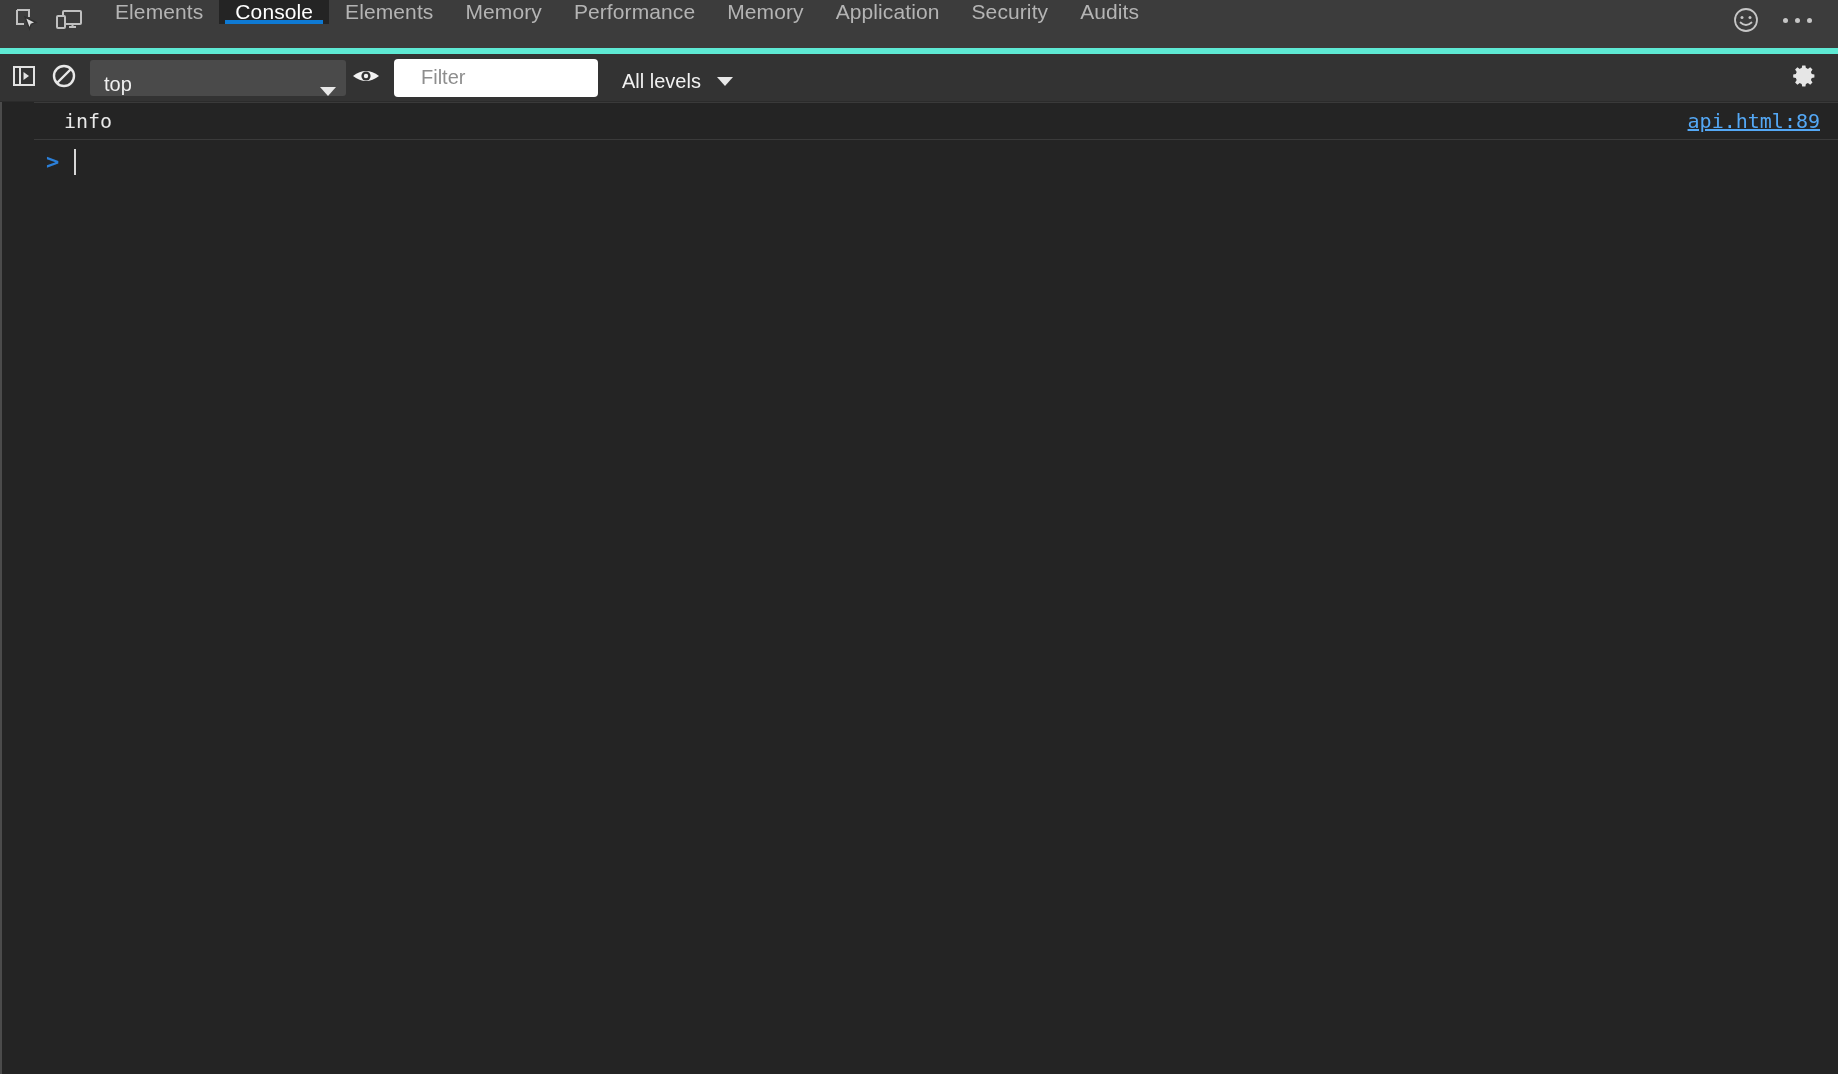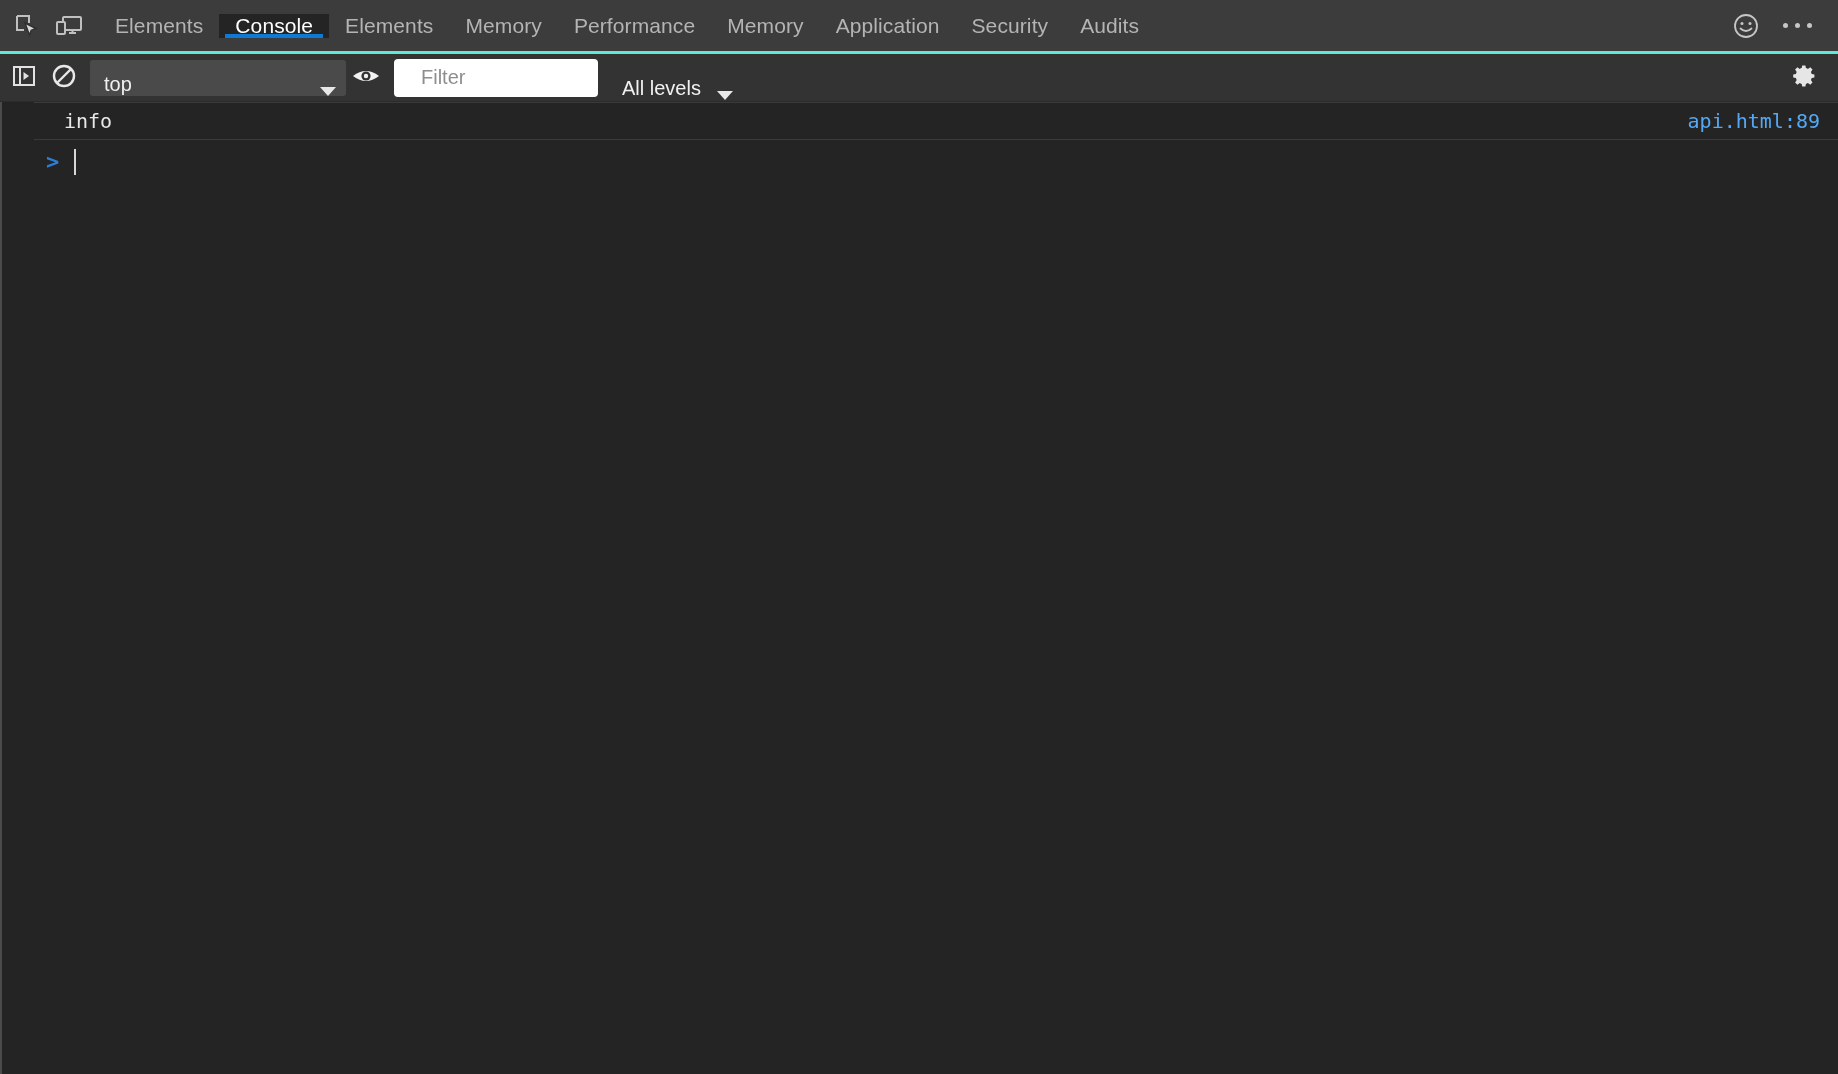--- a/index.html
+++ b/index.html
@@ -24,23 +24,23 @@
     position: relative;
     box-sizing: border-box;
   }
 
   
   .tabbar {
     height: 54px;
     min-height: 54px;
     background: #3c3c3c;
     display: flex;
-    align-items: center;
+    align-items: flex-start;
     position: relative;
-    border-bottom: 3px solid #5eead4;
+    border-bottom: 6px solid #5eead4;
     box-sizing: border-box;
   }
 
   .tool-icons {
     display: flex;
     align-items: center;
     padding-left: 6px;
     padding-right: 4px;
   }
 
@@ -172,21 +172,21 @@
     margin-left: 8px;
     cursor: text;
   }
   .filter-input .ph {
     color: #8e8e8e;
     font-size: 20px;
   }
 
   .levels {
     display: flex;
-    align-items: flex-end;
+    align-items: center;
     gap: 16px;
     margin-left: 16px;
     padding: 0 8px;
     height: 36px;
     cursor: pointer;
     margin-top: 8px;
   }
   .levels .lv-label {
     color: #f1f1f1;
     font-size: 20px;
@@ -230,20 +230,21 @@
   .msg-text {
     color: #e8e8e8;
     font-family: "DejaVu Sans Mono", monospace;
     font-size: 20px;
     white-space: pre;
   }
   .msg-link {
     color: #54a8f5;
     font-family: "DejaVu Sans Mono", monospace;
     font-size: 20px;
+    text-decoration: underline;
     cursor: pointer;
   }
 
   .prompt-row {
     display: flex;
     align-items: center;
     min-height: 36px;
     padding: 4px 0 4px 12px;
   }
   .prompt-chevron {

